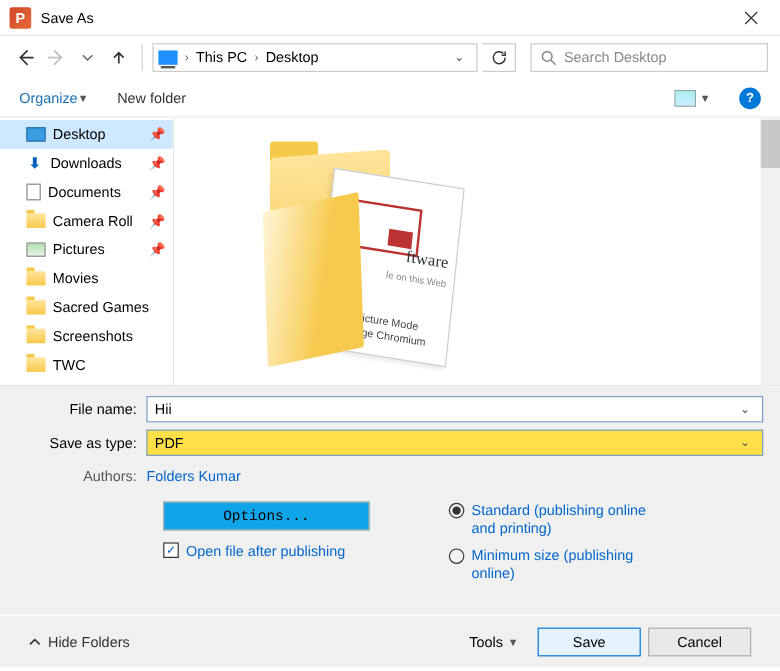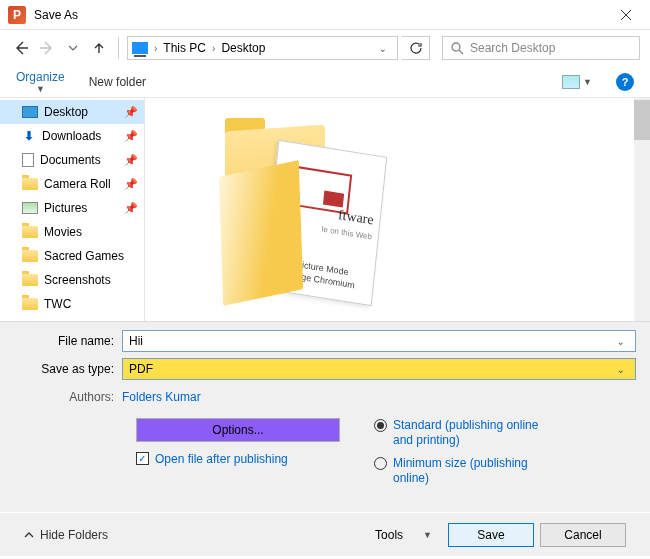--- a/index.html
+++ b/index.html
@@ -24,21 +24,21 @@
   .crumb-sep { color:#666; font-size:10px;}
   .addr-spacer{flex:1;}
   .addr-drop { color:#555; font-size:10px; padding:0 6px;}
   .refresh { width:28px; height:24px; border:1px solid #ccc; border-left:none; display:flex; align-items:center; justify-content:center; font-size:13px;}
   .searchbox { width:198px; height:24px; border:1px solid #ccc; margin-left:8px; display:flex; align-items:center; padding:0 8px; color:#777; gap:6px;}
   .searchbox input { border:none; outline:none; flex:1; font-size:12px; color:#000;}
   .searchbox input::placeholder{color:#888;}
 
   
   .toolbar { display:flex; align-items:center; height:32px; padding:0 16px; gap:24px; border-bottom:1px solid #e8e8e8;}
-  .org-btn { color:#1a6fb5; display:flex; align-items:center; gap:0;flex-direction:column;}
+  .org-btn { color:#1a6fb5; display:flex; align-items:center; gap:0;}
   .tb-spacer{flex:1;}
   .view-icn { width:18px; height:14px; border:1px solid #8aa; background:linear-gradient(#aee,#cef);}
   .help-icn { width:18px;height:18px;border-radius:50%;background:#0078d7;color:#fff;display:flex;align-items:center;justify-content:center;font-size:11px;font-weight:bold;}
 
   
   .body { display:flex; height:224px; border-bottom:1px solid #ddd;}
   .sidebar { width:145px; border-right:1px solid #e5e5e5; overflow:hidden; position:relative;}
   .sidebar-inner{padding-top:2px;}
   .side-item { display:flex; align-items:center; height:24px; padding:0 6px 0 22px; gap:6px; position:relative;}
   .side-item.sel { background:#cde8ff;}
@@ -67,33 +67,33 @@
   .form-label{width:108px;text-align:right;padding-right:8px;font-size:12px;}
   .form-input{flex:1;height:22px;border:1px solid #7a9ec5;background:#fff;padding:0 6px;font-size:12px;}
   .combo{display:flex;align-items:center;justify-content:space-between;}
   .combo .drop{color:#555;font-size:10px;padding:0 4px;}
   .meta-row{display:flex;padding:4px 0 0 38px;gap:8px;font-size:12px;}
   .meta-label{color:#555;width:62px;text-align:right;}
   .meta-val{color:#0066cc;}
   
   .opts-area{display:flex;padding:14px 0 8px 0;}
   .opts-left{width:300px;padding-left:122px;}
-  .options-btn{width:204px;height:24px;border:1px solid #adadad;background:#8b5cf6;font-size:12px;display:flex;align-items:center;justify-content:center;margin-bottom:10px;}
+  .options-btn{width:172px;height:24px;border:1px solid #adadad;background:#0ea5e9;font-size:12px;display:flex;align-items:center;justify-content:center;margin-bottom:10px;font-family:Liberation Mono, monospace;}
   .chk-row{display:flex;align-items:flex-start;gap:6px;color:#0066cc;font-size:12px;}
   .chk{width:13px;height:13px;border:1px solid #333;background:#fff;display:flex;align-items:center;justify-content:center;font-size:10px;color:#0066cc;flex-shrink:0;}
   .radios{flex:1;padding-left:60px;}
   .radio-row{display:flex;align-items:flex-start;gap:6px;color:#0066cc;font-size:12px;margin-bottom:8px;line-height:15px;}
   .radio{width:13px;height:13px;border:1px solid #333;border-radius:50%;display:flex;align-items:center;justify-content:center;flex-shrink:0;margin-top:1px;}
   .radio.checked::after{content:"";width:7px;height:7px;background:#333;border-radius:50%;}
 
   
   .footer{display:flex;align-items:center;height:44px;padding:0 24px;background:#f0f0f0;border-top:1px solid #fff;}
   .hide-folders{display:flex;align-items:center;gap:6px;font-size:12px;color:#333;}
   .f-spacer{flex:1;}
-  .tools{display:flex;align-items:center;gap:20px;font-size:12px;margin-right:10px;}
+  .tools{display:flex;align-items:center;gap:4px;font-size:12px;margin-right:10px;}
   .btn{width:86px;height:24px;border:1px solid #adadad;background:#e9e9e9;font-size:12px;display:flex;align-items:center;justify-content:center;margin-left:6px;}
   .btn.primary{border:1px solid #0078d7;background:#e5f1fb;}
 
   svg{display:block;}
 </style>
 </head>
 <body>
 
 <div class="titlebar">
   <div class="app-icon">P</div>

